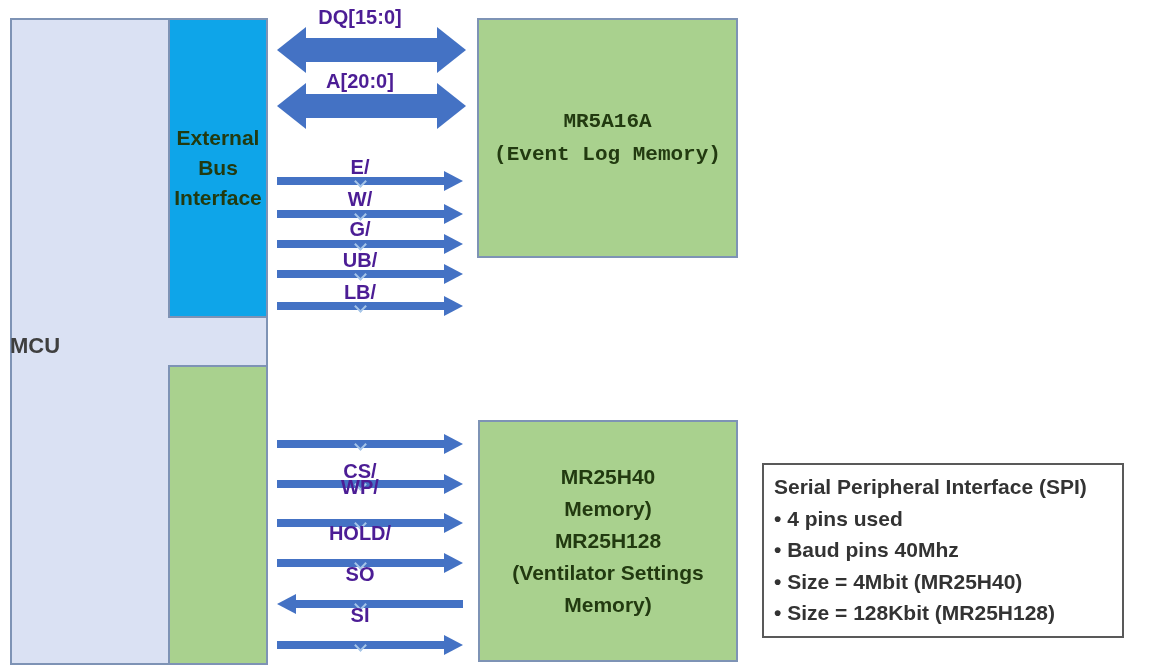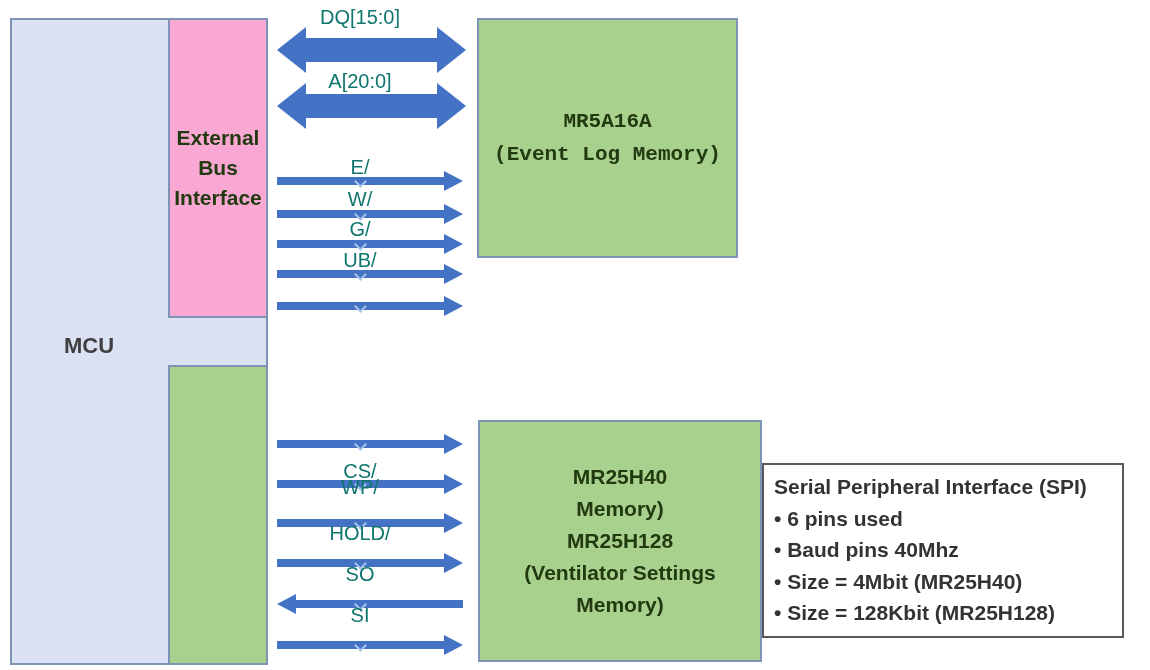--- a/index.html
+++ b/index.html
@@ -5,46 +5,46 @@
   html,body{margin:0;padding:0;}
   body{
     width:1150px;height:670px;background:#ffffff;overflow:hidden;
     font-family:"Liberation Sans", sans-serif;position:relative;
   }
   .stage{position:absolute;inset:0;}
   .block{position:absolute;box-sizing:border-box;}
 
   
   .mcu{left:10px;top:18px;width:258px;height:647px;background:#dae1f3;border:2px solid #7e93b5;}
-  .mcu-label{position:absolute;left:10px;top:333px;width:158px;text-align:center;
+  .mcu-label{position:absolute;left:10px;top:333px;width:158px;text-align:left;
     font-size:22px;font-weight:700;color:#3f3f3f;}
 
   
-  .ebi-block{left:168px;top:18px;width:100px;height:300px;background:#f9a8d4;border:2px solid #7e93b5;
+  .ebi-block{left:168px;top:18px;width:100px;height:300px;background:#0ea5e9;border:2px solid #7e93b5;
     display:flex;flex-direction:column;align-items:center;justify-content:center;text-align:center;
     font-size:21px;font-weight:700;color:#223a10;line-height:30px;}
   .ebi2-block{left:168px;top:365px;width:100px;height:300px;background:#a9d18e;border:2px solid #7e93b5;}
 
   
   .mem-block{background:#a9d18e;border:2px solid #7e93b5;
     display:flex;flex-direction:column;align-items:center;justify-content:center;text-align:center;
     font-size:21px;font-weight:700;color:#223a10;}
   #event-log{left:477px;top:18px;width:261px;height:240px;line-height:33px;font-family:Liberation Mono, monospace;}
-  #spi-mem{left:478px;top:420px;width:284px;height:242px;line-height:32px;}
+  #spi-mem{left:478px;top:420px;width:260px;height:242px;line-height:32px;}
 
   
   .info-box{position:absolute;background:#ffffff;border:2px solid #595959;box-sizing:border-box;
     font-size:21px;font-weight:700;color:#333333;padding:6px 10px;line-height:31.5px;}
   #ebi-info{left:762px;top:72px;width:356px;height:139px;}
   #spi-info{left:762px;top:463px;width:362px;height:175px;}
   .bullet::before{content:"\2022\00a0";}
 
   
   .sig-label{position:absolute;left:270px;width:180px;text-align:center;
-    font-size:20px;font-weight:400;color:#0f766e;}
+    font-size:20px;font-weight:700;color:#4c1d95;}
 
   
   .arr{position:absolute;background:#4472c4;height:8px;}
   .arr.right{left:277px;width:167px;}
   .arr.right::after{content:"";position:absolute;right:-19px;top:-6px;
     border-top:10px solid transparent;border-bottom:10px solid transparent;border-left:19px solid #4472c4;}
   .arr.left{left:296px;width:167px;}
   .arr.left::before{content:"";position:absolute;left:-19px;top:-6px;
     border-top:10px solid transparent;border-bottom:10px solid transparent;border-right:19px solid #4472c4;}
 
@@ -84,21 +84,21 @@
     <div>MR25H40</div>
     <div>Memory)</div>
     <div>MR25H128</div>
     <div>(Ventilator Settings</div>
     <div>Memory)</div>
   </div>
 
 
   <div id="spi-info" class="info-box">
     <div>Serial Peripheral Interface (SPI)</div>
-    <div class="bullet">6 pins used</div>
+    <div class="bullet">4 pins used</div>
     <div class="bullet">Baud pins 40Mhz</div>
     <div class="bullet">Size = 4Mbit (MR25H40)</div>
     <div class="bullet">Size = 128Kbit (MR25H128)</div>
   </div>
 
   <div class="sig-label" style="top:6px">DQ[15:0]</div>
   <div class="bidi" style="top:38px"></div>
 
   <div class="sig-label" style="top:70px">A[20:0]</div>
   <div class="bidi" style="top:94px"></div>
@@ -112,20 +112,21 @@
   <div class="cmark" style="top:210px"></div>
 
   <div class="sig-label" style="top:218px">G/</div>
   <div class="arr right" style="top:240px"></div>
   <div class="cmark" style="top:240px"></div>
 
   <div class="sig-label" style="top:249px">UB/</div>
   <div class="arr right" style="top:270px"></div>
   <div class="cmark" style="top:270px"></div>
 
+  <div class="sig-label" style="top:281px">LB/</div>
   <div class="arr right" style="top:302px"></div>
   <div class="cmark" style="top:302px"></div>
 
   <div class="arr right" style="top:440px"></div>
   <div class="cmark" style="top:440px"></div>
 
   <div class="sig-label" style="top:460px">CS/</div>
   <div class="arr right" style="top:480px"></div>
   <div class="cmark" style="top:480px"></div>
 

